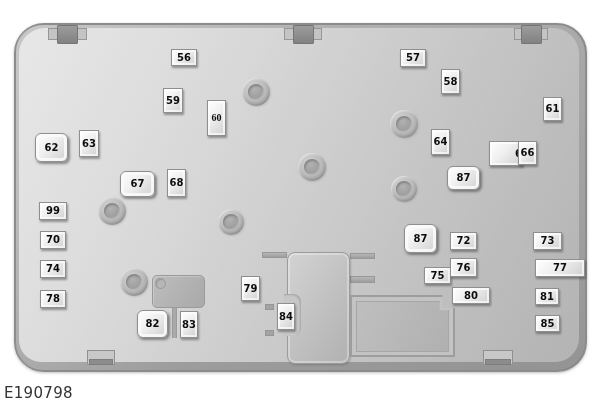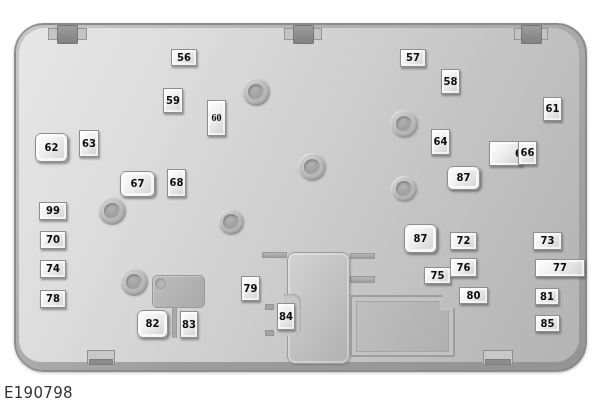--- a/index.html
+++ b/index.html
@@ -125,21 +125,21 @@
     <div class="fuse" style="left: 40px; top: 231px; width: 26px; height: 18px; position: absolute; z-index: 5;">70</div>
     <div class="fuse large" style="left: 404px; top: 224px; width: 33px; height: 29px; position: absolute; z-index: 5;">87</div>
     <div class="fuse" style="left: 450px; top: 232px; width: 27px; height: 18px; position: absolute; z-index: 5;">72</div>
     <div class="fuse" style="left: 533px; top: 232px; width: 29px; height: 18px; position: absolute; z-index: 5;">73</div>
     <div class="fuse" style="left: 40px; top: 260px; width: 26px; height: 18px; position: absolute; z-index: 5;">74</div>
     <div class="fuse" style="left: 409px; top: 267px; width: 27px; height: 17px; position: absolute; z-index: 5; margin-left: 15px;">75</div>
     <div class="fuse" style="left: 450px; top: 258px; width: 27px; height: 19px; position: absolute; z-index: 5;">76</div>
     <div class="fuse" style="left: 535px; top: 259px; width: 50px; height: 18px; position: absolute; z-index: 5;">77</div>
     <div class="fuse" style="left: 40px; top: 290px; width: 26px; height: 18px; position: absolute; z-index: 5;">78</div>
     <div class="fuse" style="left: 241px; top: 276px; width: 19px; height: 25px; position: absolute; z-index: 5;">79</div>
-    <div class="fuse" style="left: 452px; top: 287px; width: 29px; height: 17px; position: absolute; z-index: 5; margin-left: 7px;">80</div>
+    <div class="fuse" style="left: 452px; top: 287px; width: 38px; height: 17px; position: absolute; z-index: 5;">80</div>
     <div class="fuse" style="left: 535px; top: 288px; width: 24px; height: 17px; position: absolute; z-index: 5;">81</div>
     <div class="fuse large" style="left: 137px; top: 310px; width: 31px; height: 28px; position: absolute; z-index: 5;">82</div>
     <div class="fuse" style="left: 180px; top: 311px; width: 18px; height: 27px; position: absolute; z-index: 5;">83</div>
     <div class="fuse" style="left: 277px; top: 303px; width: 18px; height: 27px; position: absolute; z-index: 5;">84</div>
     <div class="fuse" style="left: 535px; top: 315px; width: 25px; height: 17px; position: absolute; z-index: 5;">85</div>
     <div class="boss" style="left: 242px; top: 78px; width: 28px; height: 28px; position: absolute;"></div>
     <div class="boss" style="left: 390px; top: 110px; width: 28px; height: 28px; position: absolute;"></div>
     <div class="boss" style="left: 298px; top: 153px; width: 28px; height: 28px; position: absolute;"></div>
     <div class="boss" style="left: 391px; top: 176px; width: 26px; height: 26px; position: absolute;"></div>
     <div class="boss" style="left: 98px; top: 197px; width: 28px; height: 28px; position: absolute;"></div>

